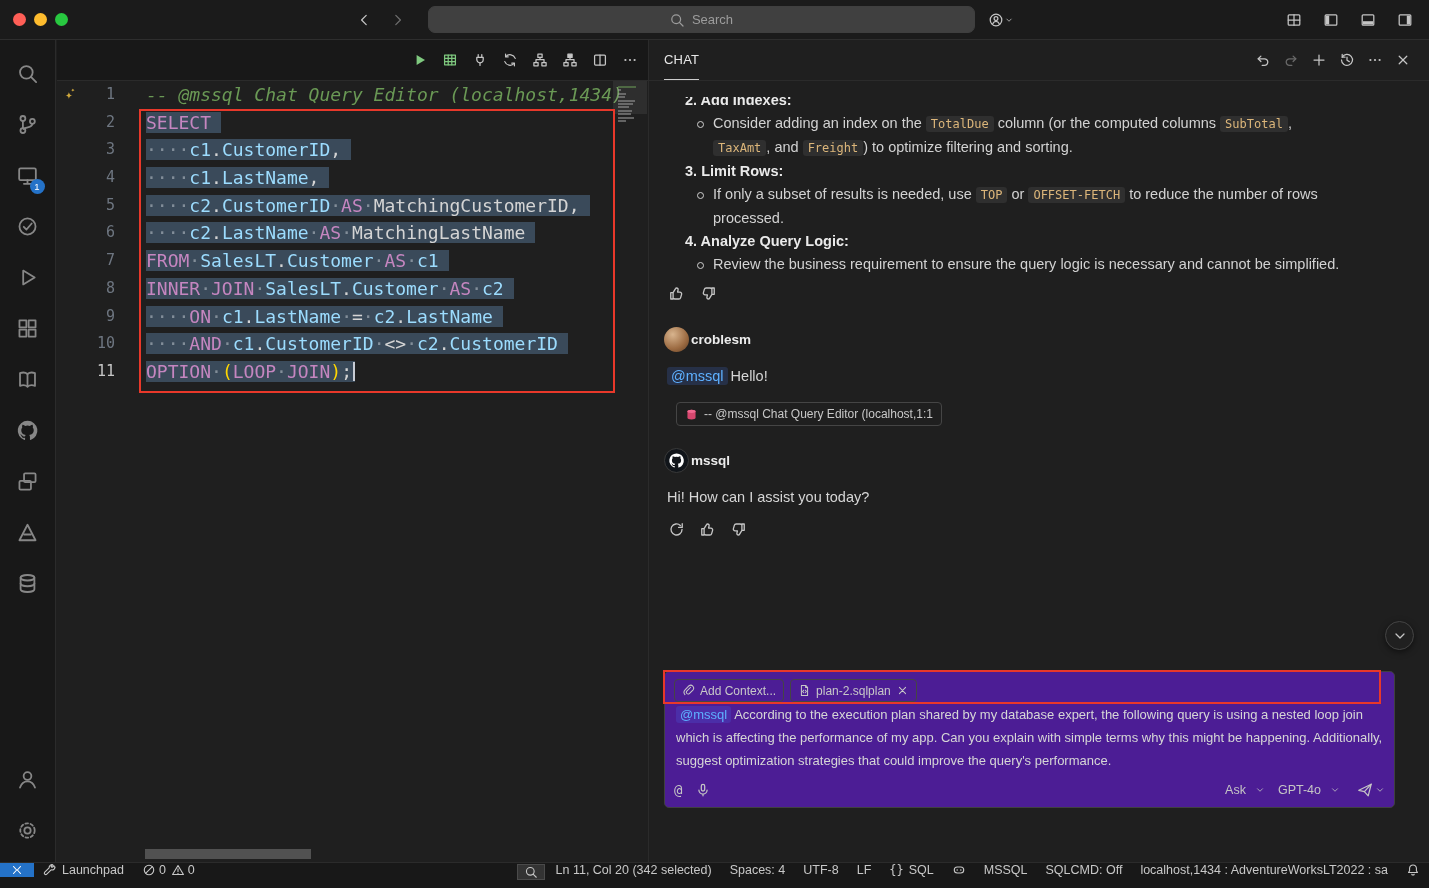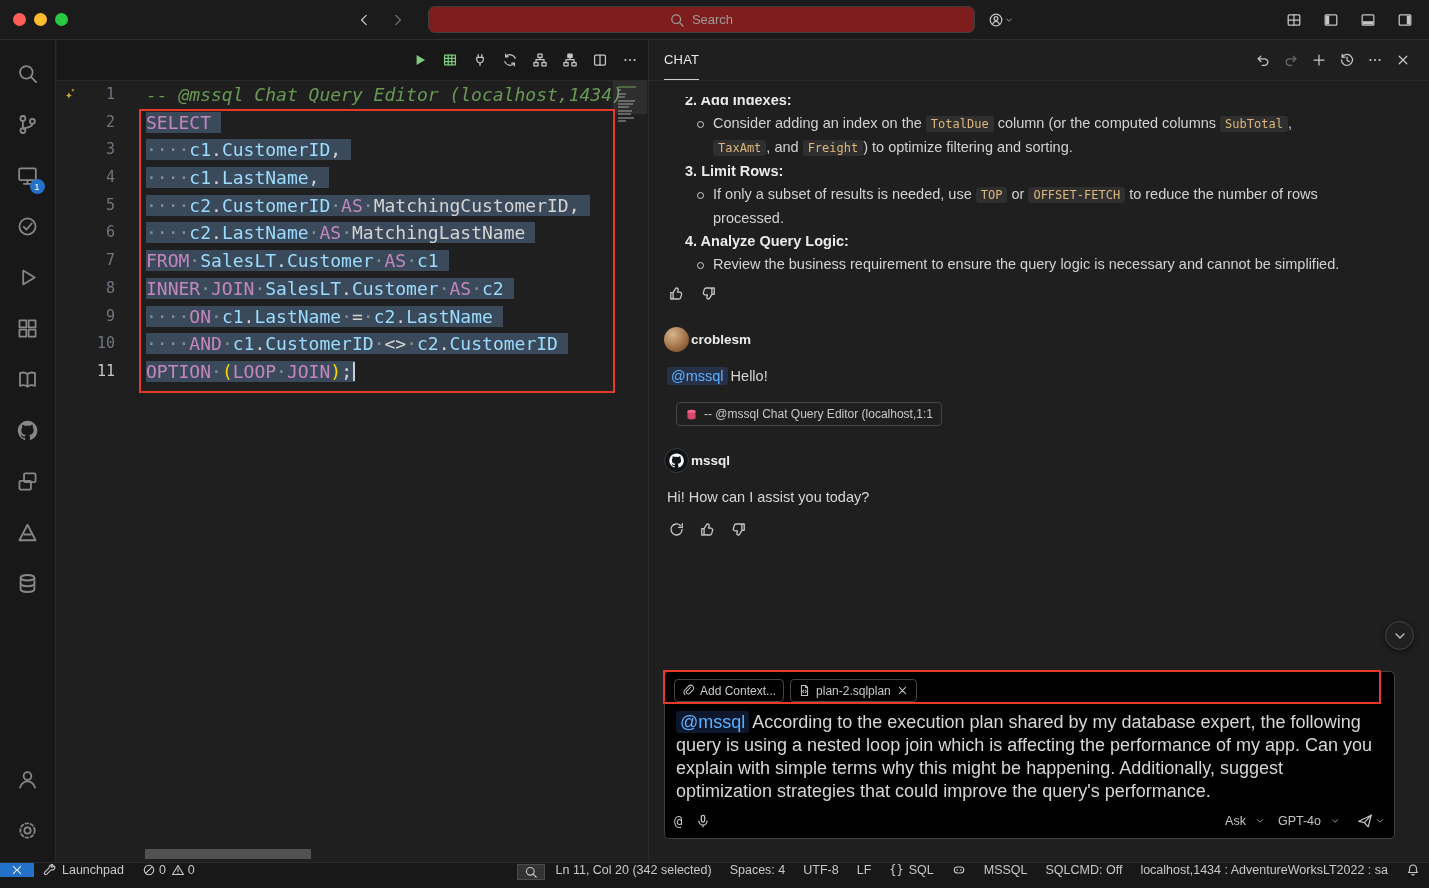--- a/index.html
+++ b/index.html
@@ -9,21 +9,21 @@
   .icon svg path,.icon svg circle,.icon svg rect,.icon svg ellipse,.icon svg line{fill:none;stroke:currentColor;stroke-width:1.25;stroke-linecap:round;stroke-linejoin:round}
   .icon.txt{font-family:"DejaVu Sans Mono",monospace;font-size:12px}
 
   
   .titlebar{position:absolute;top:0;left:0;right:0;height:40px;background:#1b1b1b;border-bottom:1px solid #2e2e2e;display:flex;align-items:center;z-index:10}
   .traffic{display:flex;gap:8px;padding:0 14px 0 13px}
   .tl{width:13px;height:13px;border-radius:50%}
   .sp{flex:1}
   .nav{display:flex;gap:10px;margin-right:18px;color:#cfcfcf}
   .nav .tb-btn.dim{color:#6e6e6e}
-  .search-box{width:547px;height:27px;background:#7f1d1d;border:1px solid #3f3f3f;border-radius:7px;display:flex;align-items:center;justify-content:center;gap:7px;color:#9c9c9c;font-size:13px}
+  .search-box{width:547px;height:27px;background:#404040;border:1px solid #3f3f3f;border-radius:7px;display:flex;align-items:center;justify-content:center;gap:7px;color:#9c9c9c;font-size:13px}
   .tb-account{display:flex;align-items:center;gap:2px;margin-left:14px;color:#cfcfcf}
   .tb-right{display:flex;gap:13px;padding-right:12px;color:#cfcfcf}
   .tb-btn{width:24px;height:24px;display:flex;align-items:center;justify-content:center;color:#c5c5c5;border-radius:4px;position:relative}
   .tb-btn.dim{color:#6a6a6a}
   .tb-btn.green{color:#7fc97f}
   .tb-btn .chev svg{width:10px;height:10px}
 
   
   .activitybar{position:absolute;left:0;top:40px;width:56px;bottom:26px;background:#181818;border-right:1px solid #2b2b2b;display:flex;flex-direction:column;align-items:center;padding-top:8px;z-index:5}
   .ab-top,.ab-bottom{display:flex;flex-direction:column;align-items:center}
@@ -83,27 +83,27 @@
   .avatar-bot{background:#11151a;border:1px solid #3a3a3a;display:flex;align-items:center;justify-content:center;color:#fff}
   .avatar-bot svg{width:17px;height:17px}
   .msg-name{font-weight:700;color:#ececec;font-size:13.5px}
   .msg{margin:13px 0 0 3px;line-height:22px;color:#d6d6d6}
   .chip{background:rgba(71,130,255,.18);color:#5eb0ff;border-radius:3px;padding:1px 4px;margin-right:3px}
   .attach-pill{display:inline-flex;align-items:center;gap:6px;border:1px solid #454545;border-radius:4px;height:24px;padding:0 8px;margin:15px 0 0 12px;font-size:12px;color:#c8c8c8;white-space:nowrap}
   .asst-actions{display:flex;gap:14px;margin:13px 0 0 4px;color:#c5c5c5}
   .flip svg{transform:rotate(180deg)}
   .scroll-down{position:absolute;right:15px;top:581px;width:29px;height:29px;border-radius:50%;background:#202020;border:1px solid #454545;display:flex;align-items:center;justify-content:center;color:#c5c5c5;box-shadow:0 2px 6px rgba(0,0,0,.5);z-index:4}
 
-  .input-box{position:absolute;left:15px;top:631px;width:731px;border:1px solid #404040;border-radius:5px;padding:7px 9px 8px;background:#000000}
+  .input-box{position:absolute;left:15px;top:631px;width:731px;border:1px solid #404040;border-radius:5px;padding:7px 9px 8px;background:#4c1d95}
   .anno-ctx{left:-2px;top:-2px;width:718px;height:34px}
   .pills{display:flex;gap:6px}
   .pill{display:inline-flex;align-items:center;gap:5px;border:1px solid #454545;border-radius:4px;height:23px;padding:0 7px;font-size:12px;color:#c8c8c8;white-space:nowrap}
   .pill .suffix{color:#8f8f8f;font-size:11.5px;margin-left:3px}
   .pill .icon svg{width:13px;height:13px}
-  .input-text{margin:9px 2px 0;line-height:23px;color:#d6d6d6;font-size:18px}
+  .input-text{margin:1px 2px 0;line-height:23px;color:#d6d6d6;font-size:13px}
   .input-toolbar{display:flex;align-items:center;margin-top:9px;color:#c5c5c5;font-size:12.5px}
   .it-left{display:flex;gap:13px;align-items:center}
   .it-left .icon.txt{font-size:14px;color:#c5c5c5}
   .it-right{margin-left:auto;display:flex;align-items:center;gap:5px}
   .mode-btn,.model-btn{display:flex;align-items:center;gap:9px;padding:2px 4px;border-radius:3px}
   .it-right .chev svg{width:10px;height:10px}
   .send-group{display:flex;align-items:center;gap:2px;margin-left:8px}
 
   
   .statusbar{position:absolute;left:0;right:0;bottom:0;height:26px;background:#181818;border-top:1px solid #2b2b2b;display:flex;align-items:stretch;font-size:12.5px;color:#c8c8c8;z-index:10}

